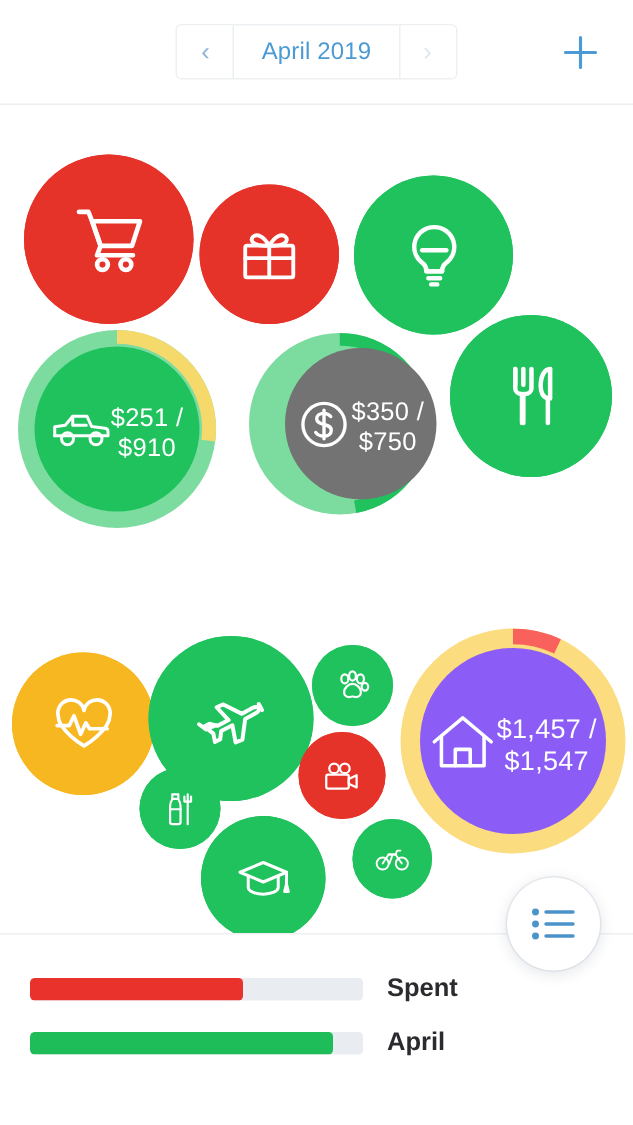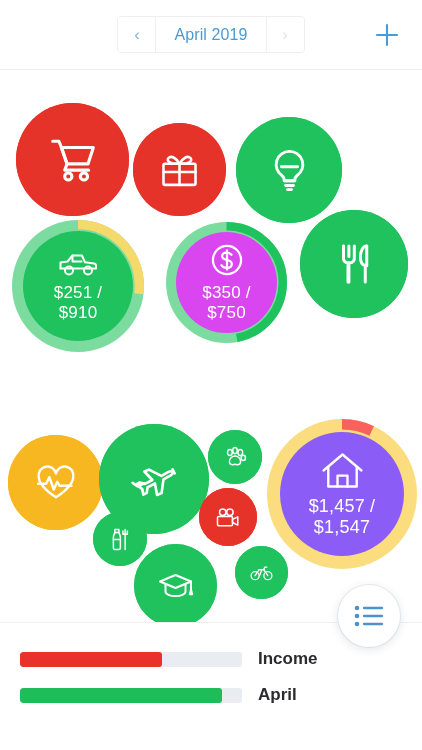--- a/index.html
+++ b/index.html
@@ -96,21 +96,21 @@
   .ring {
     position:absolute;
     inset:0;
     border-radius:50%;
     pointer-events:none;
   }
   .ring svg { display:block; width:100%; height:100%; transform:rotate(-90deg); }
   .inner-disc {
     position:absolute;
     border-radius:50%;
-    display:flex; flex-direction:column;
+    display:flex; flex-direction:row;
     align-items:center; justify-content:center;
   }
 
   
   .footer {
     position:relative;
     flex:0 0 128px;
     background:#ffffff;
     border-top:1px solid #eef0f2;
     padding:26px 0 0 0;
@@ -241,21 +241,21 @@
           <div class="amt">$251 /
 $910</div>
         </div>
       </div>
       <div class="bubble" style="left: 166px; top: 152px; width: 121px; height: 121px; background: rgb(124, 220, 160);">
         <div class="ring">
           <svg viewBox="0 0 100 100">
             <circle cx="50" cy="50" r="46.5" fill="none" stroke="#1FC25D" stroke-width="7" stroke-dasharray="137.31901488840984 154.8491018954409" stroke-dashoffset="0"></circle>
           </svg>
         </div>
-        <div class="inner-disc" style="left: 10px; top: 10px; width: 101px; height: 101px; background: #d946ef;">
+        <div class="inner-disc" style="left: 24px; top: 10px; width: 101px; height: 101px; background: #737373;">
           <div class="glyph">
             <svg viewBox="0 0 32 32" width="36" height="36">
               <g stroke="#ffffff" stroke-width="2" fill="none" stroke-linecap="round" stroke-linejoin="round">
         <circle cx="16" cy="16" r="12.5"></circle>
         <path d="M16 7.5v17"></path>
         <path d="M20 11.3c-.9-1.2-2.4-1.9-4.2-1.9-2.4 0-4.1 1.3-4.1 3.2 0 4.5 8.6 2.2 8.6 6.9 0 2.1-1.9 3.4-4.5 3.4-2.1 0-3.8-.8-4.7-2.2"></path>
               </g>
             </svg>
           </div>
           <div class="amt">$350 /
@@ -402,21 +402,21 @@
         <circle cx="3" cy="12" r="2.3" fill="#4C93C9"></circle>
         <circle cx="3" cy="20" r="2.3" fill="#4C93C9"></circle>
         <path d="M10 4 H28 M10 12 H28 M10 20 H28" stroke="#4C93C9" stroke-width="2.3" stroke-linecap="round" fill="none"></path>
       </svg>
     </div>
     <div id="legend-rows">
         <div class="legend-row">
           <div class="track">
             <div class="fill" style="width: 64%; background: rgb(232, 50, 43);"></div>
           </div>
-          <div class="legend-label">Income</div>
+          <div class="legend-label">Spent</div>
         </div>
         <div class="legend-row">
           <div class="track">
             <div class="fill" style="width: 91%; background: rgb(31, 189, 89);"></div>
           </div>
           <div class="legend-label">April</div>
         </div>
       </div>
   </div>
 

